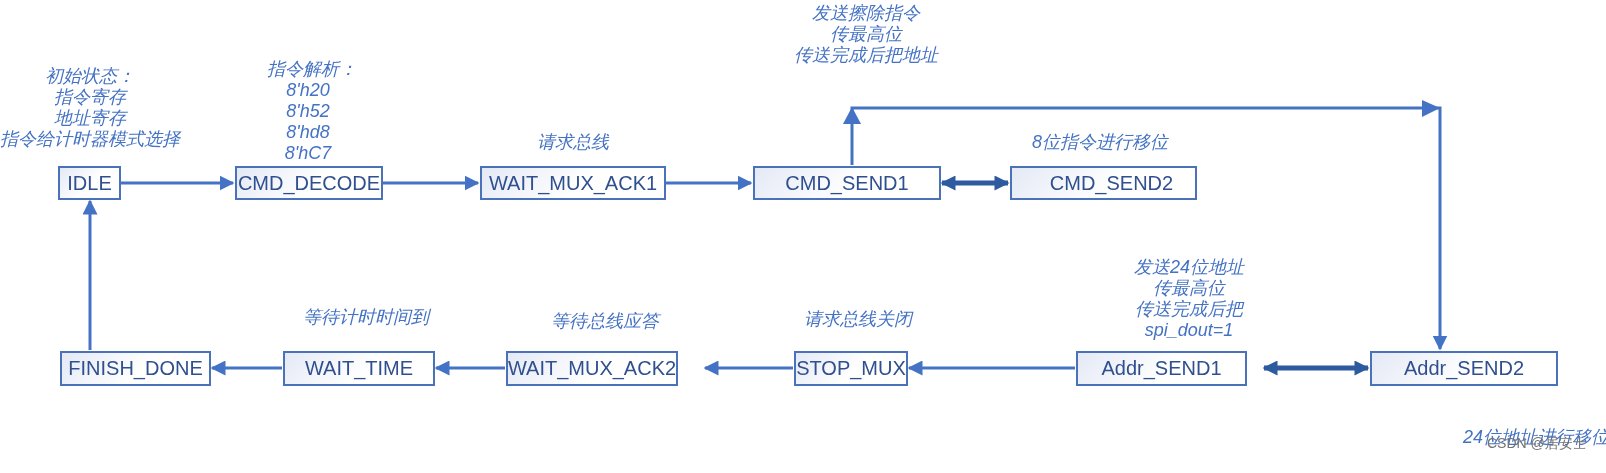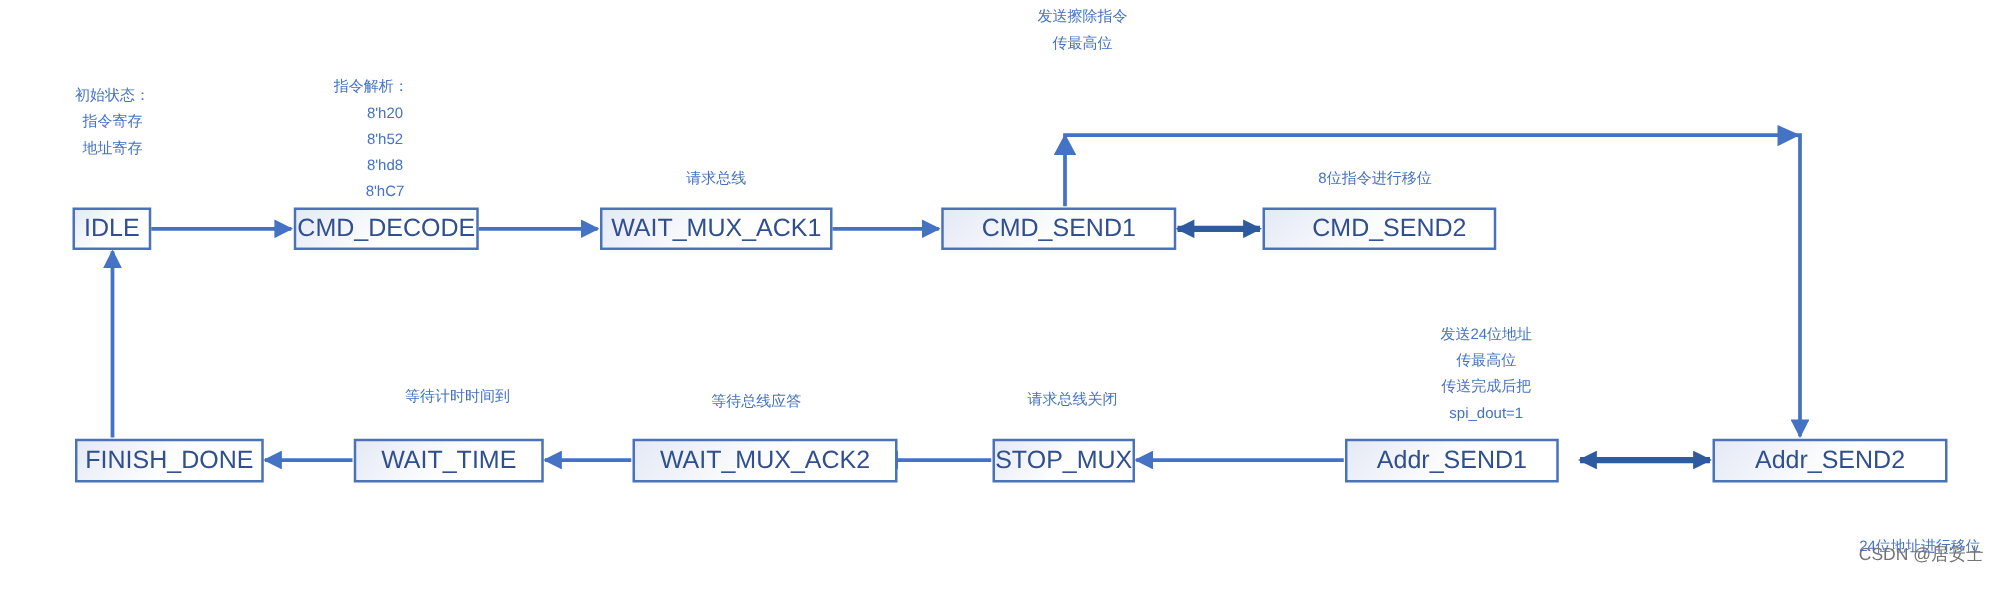--- a/index.html
+++ b/index.html
@@ -8,22 +8,22 @@
   #diagram { position: absolute; left: 0; top: 0; width: 1606px; height: 473px; }
   .state {
     position: absolute; box-sizing: border-box;
     border: 2px solid #4a72b8;
     background: linear-gradient(135deg, #e4e9f5 0%, #ffffff 55%, #ffffff 100%);
     color: #2f4f8f; font-size: 20px;
     display: flex; align-items: center; justify-content: center;
     white-space: nowrap; cursor: pointer;
   }
   .note {
-    position: absolute; color: #4472c4; font-size: 12px; line-height: 21px;
-    text-align: center; white-space: nowrap;
+    position: absolute; color: #4472c4; font-size: 18px; line-height: 21px;
+    text-align: center; white-space: nowrap; font-style: italic;
   }
   .note div { display: block; }
   .watermark {
     position: absolute; left: 1487px; top: 435px; color: #737373;
     font-size: 14px; white-space: nowrap;
   }
 </style>
 </head>
 <body>
 
@@ -65,45 +65,47 @@
 </svg>
 
 <div class="state" style="left:58px;top:166px;width:63px;height:34px;">IDLE</div>
 <div class="state" style="left:235px;top:166px;width:148px;height:34px;">CMD_DECODE</div>
 <div class="state" style="left:480px;top:166px;width:186px;height:34px;">WAIT_MUX_ACK1</div>
 <div class="state" style="left:753px;top:166px;width:188px;height:34px;">CMD_SEND1</div>
 <div class="state" style="left:1010px;top:166px;width:187px;height:34px;padding-left:16px;">CMD_SEND2</div>
 <div class="state" style="left:1370px;top:351px;width:188px;height:35px;">Addr_SEND2</div>
 <div class="state" style="left:1076px;top:351px;width:171px;height:35px;">Addr_SEND1</div>
 <div class="state" style="left:794px;top:351px;width:114px;height:35px;">STOP_MUX</div>
-<div class="state" style="left:506px;top:351px;width:212px;height:35px;">WAIT_MUX_ACK2</div>
+<div class="state" style="left:506px;top:351px;width:172px;height:35px;">WAIT_MUX_ACK2</div>
 <div class="state" style="left:283px;top:351px;width:152px;height:35px;">WAIT_TIME</div>
 <div class="state" style="left:60px;top:351px;width:151px;height:35px;">FINISH_DONE</div>
 
 <div class="note" style="left:0px;top:66px;width:180px;">
   <div>初始状态：</div>
   <div>指令寄存</div>
   <div>地址寄存</div>
+  <div>指令给计时器模式选择</div>
 </div>
 
 <div class="note" style="left:248px;top:59px;width:120px;">
   <div style="text-align:left;padding-left:19px;">指令解析：</div>
   <div>8'h20</div>
   <div>8'h52</div>
   <div>8'hd8</div>
   <div>8'hC7</div>
 </div>
 
 <div class="note" style="left:513px;top:132px;width:120px;">
   <div>请求总线</div>
 </div>
 
 <div class="note" style="left:776px;top:3px;width:180px;">
   <div>发送擦除指令</div>
   <div>传最高位</div>
+  <div>传送完成后把地址</div>
 </div>
 
 <div class="note" style="left:1020px;top:132px;width:160px;">
   <div>8位指令进行移位</div>
 </div>
 
 <div class="note" style="left:1119px;top:257px;width:140px;">
   <div>发送24位地址</div>
   <div>传最高位</div>
   <div>传送完成后把</div>

